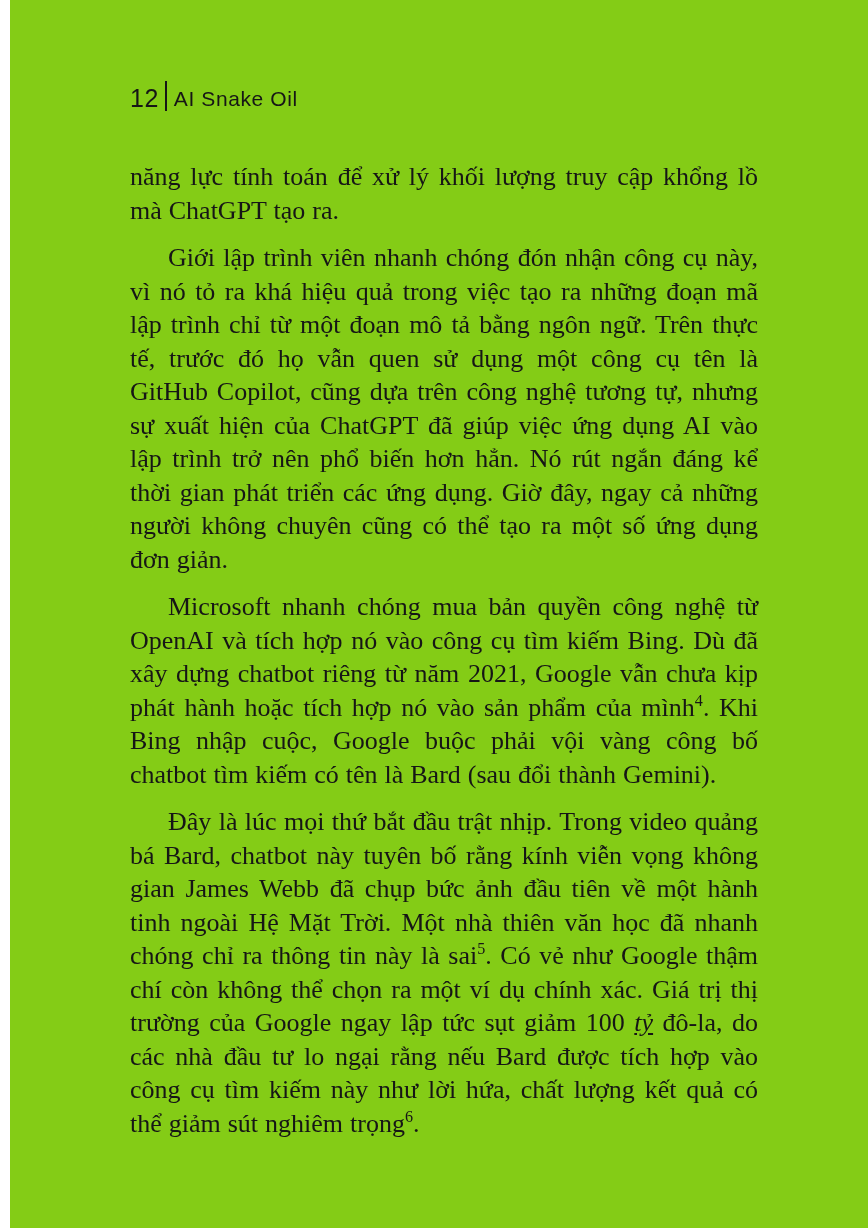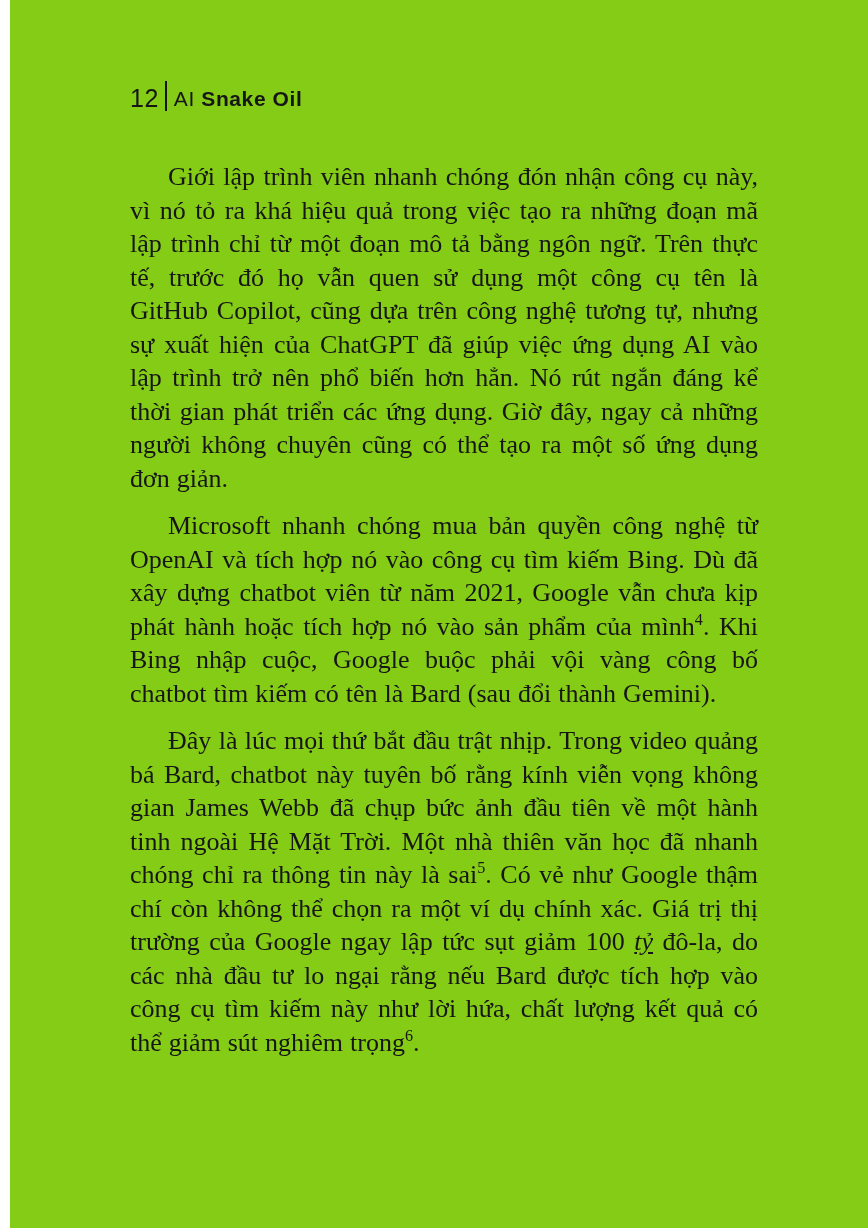--- a/index.html
+++ b/index.html
@@ -39,21 +39,21 @@
     margin: -6px 7px 0 6px;
   }
   .book-title {
     font-size: 21px;
     letter-spacing: 0.6px;
   }
   .book-title .title-bold {
     font-weight: 400;
   }
   .book-title .title-rest {
-    font-weight: 700;
+    font-weight: 400;
   }
   .text-block {
     position: absolute;
     left: 120px;
     top: 160px;
     width: 628px;
     color: #161616;
     font-size: 26px;
     line-height: 33.5px;
     text-align: justify;
@@ -80,18 +80,19 @@
 
 <div class="page">
 
   <div class="running-header">
     <span class="page-number">12</span>
     <span class="header-separator"></span>
     <span class="book-title"><span class="title-bold">AI</span><span class="title-rest"> Snake Oil</span></span>
   </div>
 
   <div class="text-block">
+      <p class=""><span>năng lực tính toán để xử lý khối lượng truy cập khổng lồ mà ChatGPT tạo ra.</span></p>
       <p class="indent"><span>Giới lập trình viên nhanh chóng đón nhận công cụ này, vì nó tỏ ra khá hiệu quả trong việc tạo ra những đoạn mã lập trình chỉ từ một đoạn mô tả bằng ngôn ngữ. Trên thực tế, trước đó họ vẫn quen sử dụng một công cụ tên là GitHub Copilot, cũng dựa trên công nghệ tương tự, nhưng sự xuất hiện của ChatGPT đã giúp việc ứng dụng AI vào lập trình trở nên phổ biến hơn hẳn. Nó rút ngắn đáng kể thời gian phát triển các ứng dụng. Giờ đây, ngay cả những người không chuyên cũng có thể tạo ra một số ứng dụng đơn giản.</span></p>
-      <p class="indent"><span>Microsoft nhanh chóng mua bản quyền công nghệ từ OpenAI và tích hợp nó vào công cụ tìm kiếm Bing. Dù đã xây dựng chatbot viên từ năm 2021, Google vẫn chưa kịp phát hành hoặc tích hợp nó vào sản phẩm của mình</span><sup>4</sup><span>. Khi Bing nhập cuộc, Google buộc phải vội vàng công bố chatbot tìm kiếm có tên là Bard (sau đổi thành Gemini).</span></p>
+      <p class="indent"><span>Microsoft nhanh chóng mua bản quyền công nghệ từ OpenAI và tích hợp nó vào công cụ tìm kiếm Bing. Dù đã xây dựng chatbot riêng từ năm 2021, Google vẫn chưa kịp phát hành hoặc tích hợp nó vào sản phẩm của mình</span><sup>4</sup><span>. Khi Bing nhập cuộc, Google buộc phải vội vàng công bố chatbot tìm kiếm có tên là Bard (sau đổi thành Gemini).</span></p>
       <p class="indent"><span>Đây là lúc mọi thứ bắt đầu trật nhịp. Trong video quảng bá Bard, chatbot này tuyên bố rằng kính viễn vọng không gian James Webb đã chụp bức ảnh đầu tiên về một hành tinh ngoài Hệ Mặt Trời. Một nhà thiên văn học đã nhanh chóng chỉ ra thông tin này là sai</span><sup>5</sup><span>. Có vẻ như Google thậm chí còn không thể chọn ra một ví dụ chính xác. Giá trị thị trường của Google ngay lập tức sụt giảm 100 </span><i>tỷ</i><span> đô-la, do các nhà đầu tư lo ngại rằng nếu Bard được tích hợp vào công cụ tìm kiếm này như lời hứa, chất lượng kết quả có thể giảm sút nghiêm trọng</span><sup>6</sup><span>.</span></p>
     </div>
 
 </div>
 
 </body></html>

